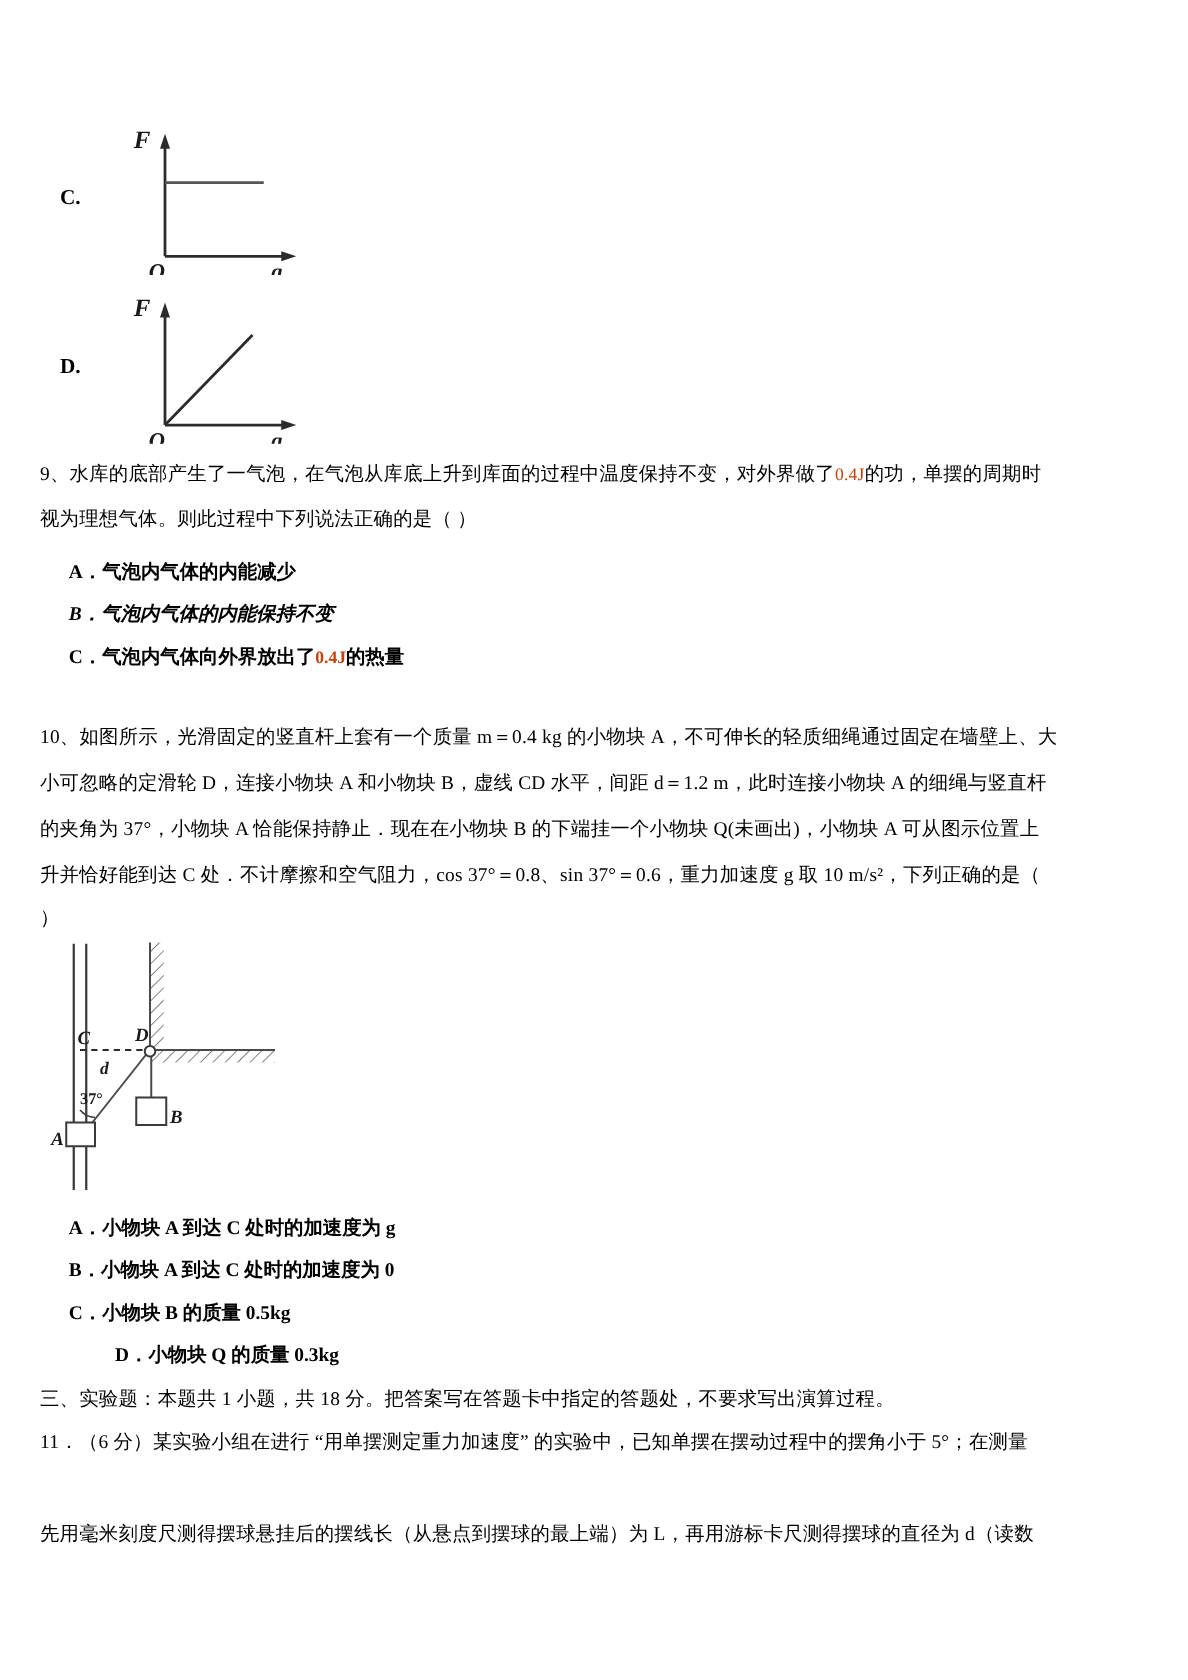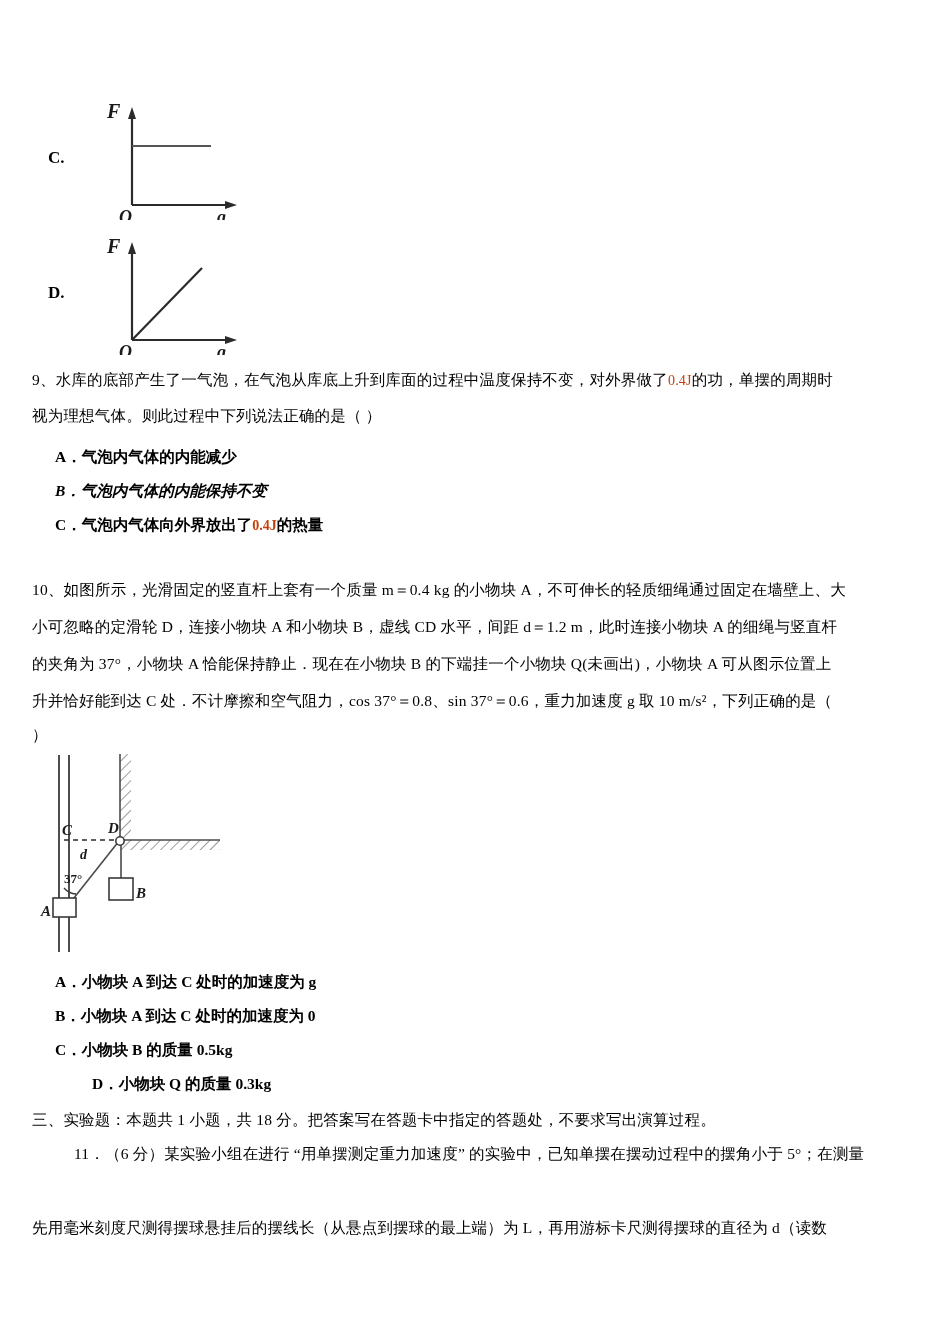--- a/index.html
+++ b/index.html
@@ -186,16 +186,16 @@
   </div>
   <div class="opt" style="left:55px; top:1040px;">
     <span>C．</span><span>小物块 B 的质量 0.5kg</span>
   </div>
   <div class="opt" style="left:55px; top:1074px;margin-left:37px;">
     <span>D．</span><span>小物块 Q 的质量 0.3kg</span>
   </div>
 
   <div class="qline" style="left:32px; top:1112px;">三、实验题：本题共 1 小题，共 18 分。把答案写在答题卡中指定的答题处，不要求写出演算过程。</div>
 
-  <div class="qline" style="left:32px; top:1146px;margin-left:42px;">11．（6 分）某实验小组在进行 “用单摆测定重力加速度” 的实验中，已知单摆在摆动过程中的摆角小于 5°；在测量</div>
+  <div class="qline" style="left:32px; top:1146px;">11．（6 分）某实验小组在进行 “用单摆测定重力加速度” 的实验中，已知单摆在摆动过程中的摆角小于 5°；在测量</div>
   <div class="qline" style="left:32px; top:1220px;">先用毫米刻度尺测得摆球悬挂后的摆线长（从悬点到摆球的最上端）为 L，再用游标卡尺测得摆球的直径为 d（读数</div>
 
 </div>
 
 </body></html>

